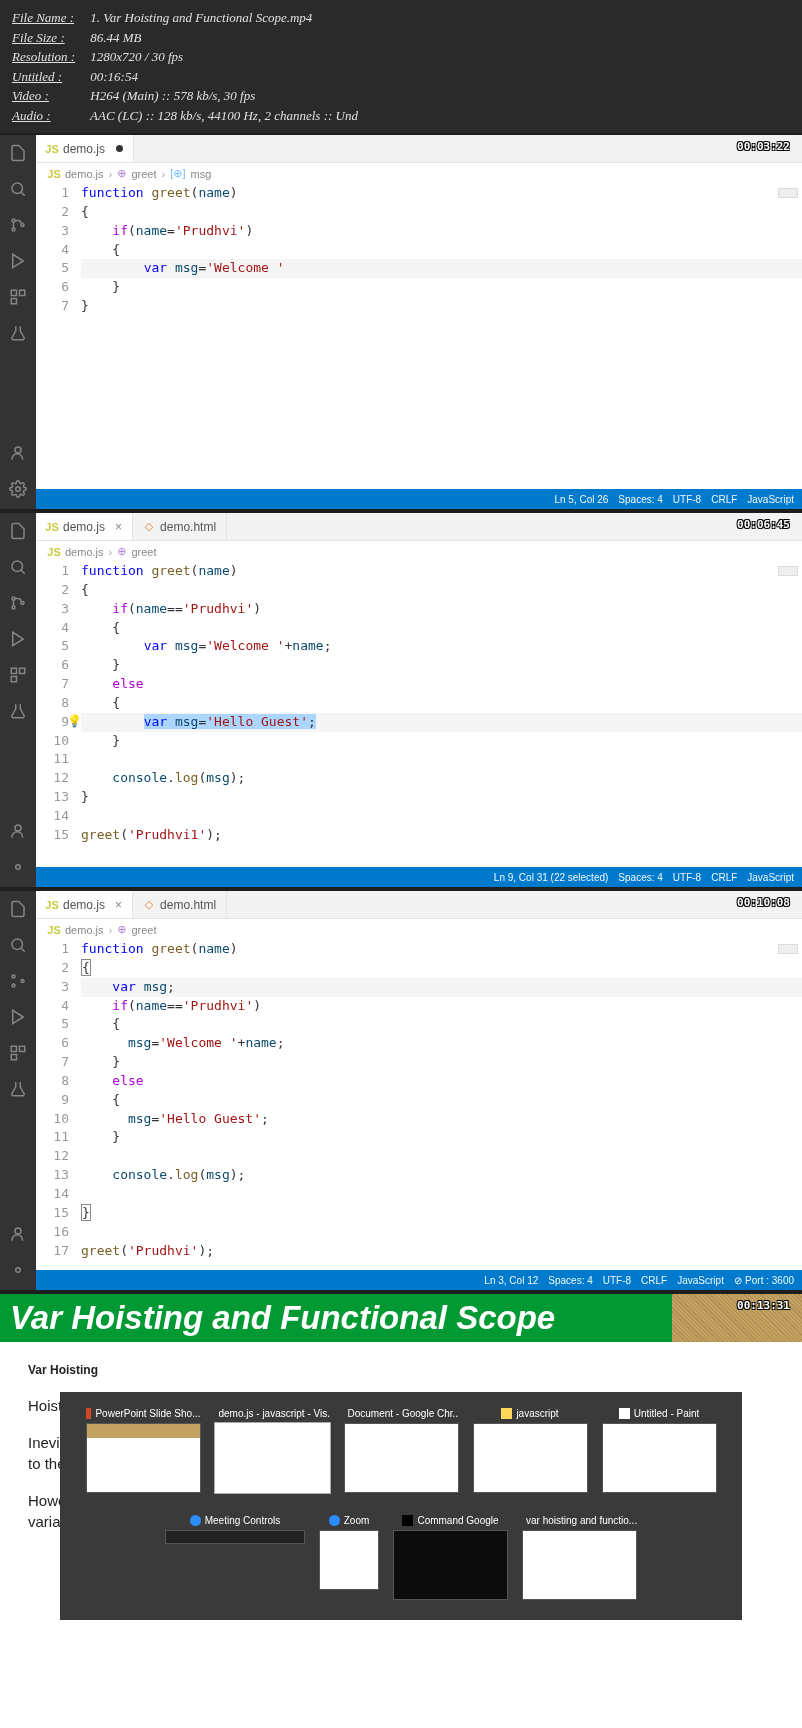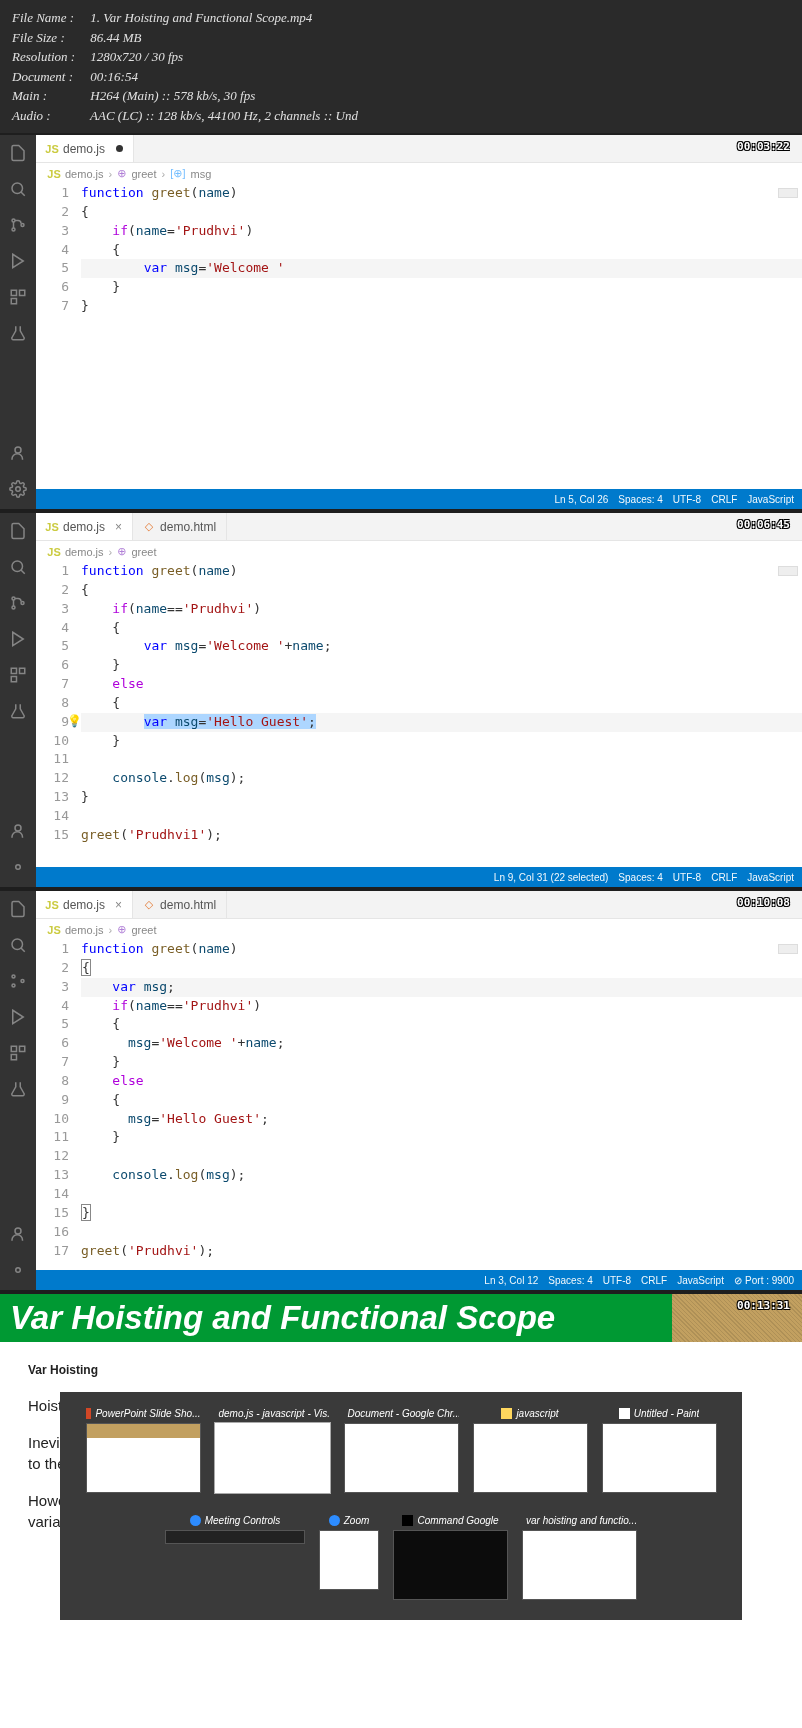--- a/index.html
+++ b/index.html
@@ -1,19 +1,19 @@
 <!DOCTYPE html>
 <html><head>
 <meta charset="utf-8">
 <style>
 * { margin: 0; padding: 0; box-sizing: border-box; }
 body { font-family: 'Segoe UI', Arial, sans-serif; background: #1e1e1e; width: 802px; }
 
 .header-info { background: #2a2a2a; padding: 8px 12px; color: #e0e0e0; font-family: 'Times New Roman', serif; font-style: italic; font-size: 13px; line-height: 1.5; }
-.header-info .label { display: inline-block; width: 75px; }
+.header-info .label { display: inline-block; width: 75px; text-decoration: underline; }
 
 .screenshot { background: #fff; margin-bottom: 2px; position: relative; border-top: 2px solid #1e1e1e; }
 .timestamp { position: absolute; top: 5px; right: 12px; font-family: monospace; font-size: 11px; font-weight: bold; color: #fff; text-shadow: -1px -1px 0 #000, 1px -1px 0 #000, -1px 1px 0 #000, 1px 1px 0 #000; z-index: 10; }
 
 .editor-container { display: flex; background: #fff; }
 .activity-bar { width: 36px; background: #333; display: flex; flex-direction: column; align-items: center; padding-top: 8px; gap: 16px; }
 .ab-icon { width: 20px; height: 20px; display: flex; align-items: center; justify-content: center; color: #858585; font-size: 16px; }
 .ab-spacer { flex: 1; }
 
 .editor-main { flex: 1; background: #fff; display: flex; flex-direction: column; }
@@ -52,37 +52,37 @@
 .slide-screenshot { background: #fff; position: relative; }
 .slide-header { display: flex; height: 48px; }
 .slide-title-bar { flex: 1; background: #009933; color: #fff; font-family: Arial, sans-serif; font-weight: bold; font-size: 33px; font-style: italic; display: flex; align-items: center; padding-left: 10px; }
 .slide-texture { width: 130px; background: #c2a060; background-image: repeating-linear-gradient(45deg, rgba(0,0,0,0.1) 0px, rgba(0,0,0,0.1) 1px, transparent 1px, transparent 3px); }
 .slide-body { padding: 20px 28px; font-family: Arial, sans-serif; font-size: 15px; color: #222; line-height: 1.4; min-height: 390px; }
 .slide-body h3 { font-size: 12px; margin-bottom: 16px; }
 .slide-body p { margin-bottom: 16px; }
 
 .task-switcher { position: absolute; top: 98px; left: 60px; right: 60px; background: #3a3a3a; padding: 16px 12px 20px; display: flex; flex-wrap: wrap; gap: 14px; justify-content: center; }
 .task-item { display: flex; flex-direction: column; align-items: center; }
-.task-item-label { font-size: 10px; color: #fff; margin-bottom: 4px; display: flex; align-items: flex-end; gap: 4px; max-width: 115px; white-space: nowrap; overflow: hidden; text-overflow: ellipsis; font-style: italic; }
+.task-item-label { font-size: 10px; color: #fff; margin-bottom: 4px; display: flex; align-items: flex-end; gap: 4px; max-width: 115px; white-space: nowrap; overflow: hidden; text-overflow: ellipsis; }
 .task-thumb { width: 115px; height: 70px; background: #fff; border: 1px solid #555; }
 .task-thumb.wide { width: 140px; }
 .task-thumb.small { width: 60px; height: 60px; }
 .task-row2 { display: flex; gap: 14px; justify-content: center; width: 100%; margin-top: 8px; }
 .ti-icon { width: 11px; height: 11px; display: inline-block; }
 .minimap-marker { position: absolute; right: 4px; top: 4px; width: 20px; height: 10px; background: #eee; border: 1px solid #ddd; }
 </style>
 </head>
 <body>
 
 <div class="header-info">
   <div><span class="label">File Name   :</span> <span>1. Var Hoisting and Functional Scope.mp4</span></div>
   <div><span class="label">File Size     :</span> <span>86.44 MB</span></div>
   <div><span class="label">Resolution :</span> <span>1280x720 / 30 fps</span></div>
-  <div><span class="label">Document    :</span> <span>00:16:54</span></div>
-  <div><span class="label">Main         :</span> <span>H264 (Main) :: 578 kb/s, 30 fps</span></div>
+  <div><span class="label">Untitled    :</span> <span>00:16:54</span></div>
+  <div><span class="label">Video         :</span> <span>H264 (Main) :: 578 kb/s, 30 fps</span></div>
   <div><span class="label">Audio         :</span> <span>AAC (LC) :: 128 kb/s, 44100 Hz, 2 channels :: Und</span></div>
 </div>
 
 <div class="screenshot">
   <div class="timestamp">00:03:22</div>
   <div class="editor-container">
     <div class="activity-bar">
       <div class="ab-icon">
           <svg width="18" height="18" viewBox="0 0 24 24" fill="none" stroke="currentColor" stroke-width="2">
             <path d="M13 2H6a2 2 0 00-2 2v16a2 2 0 002 2h12a2 2 0 002-2V9l-7-7z"></path>
@@ -414,21 +414,21 @@
           <div class="line"> </div>
           <div class="line"><span class="fn">greet</span>(<span class="str">'Prudhvi'</span>);</div>
         </div>
       </div>
       <div class="status-bar">
         <span>Ln 3, Col 12</span>
         <span>Spaces: 4</span>
         <span>UTF-8</span>
         <span>CRLF</span>
         <span>JavaScript</span>
-        <span>⊘ Port : 9900</span>
+        <span>⊘ Port : 3600</span>
       </div>
     </div>
   </div>
 </div>
 
 <div class="slide-screenshot" style="border-top:2px solid #1e1e1e">
   <div class="timestamp" style="color:#fff">00:13:31</div>
   <div class="slide-header">
     <div class="slide-title-bar">Var Hoisting and Functional Scope</div>
     <div class="slide-texture"></div>

